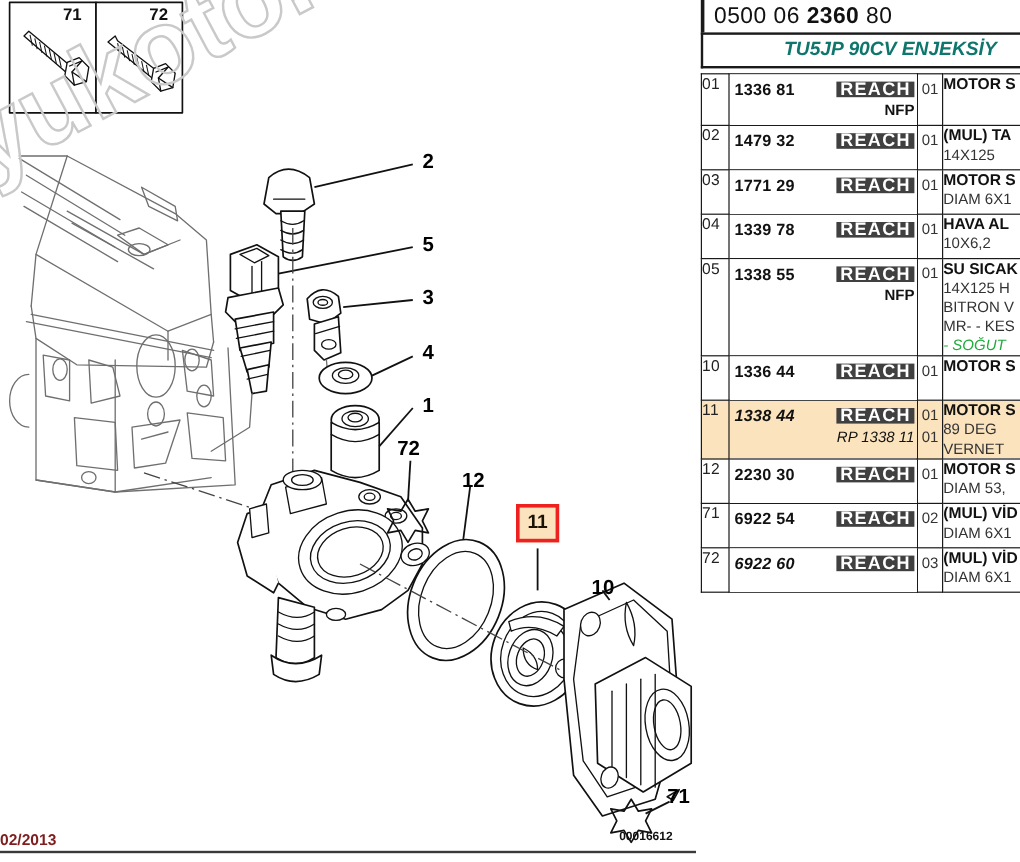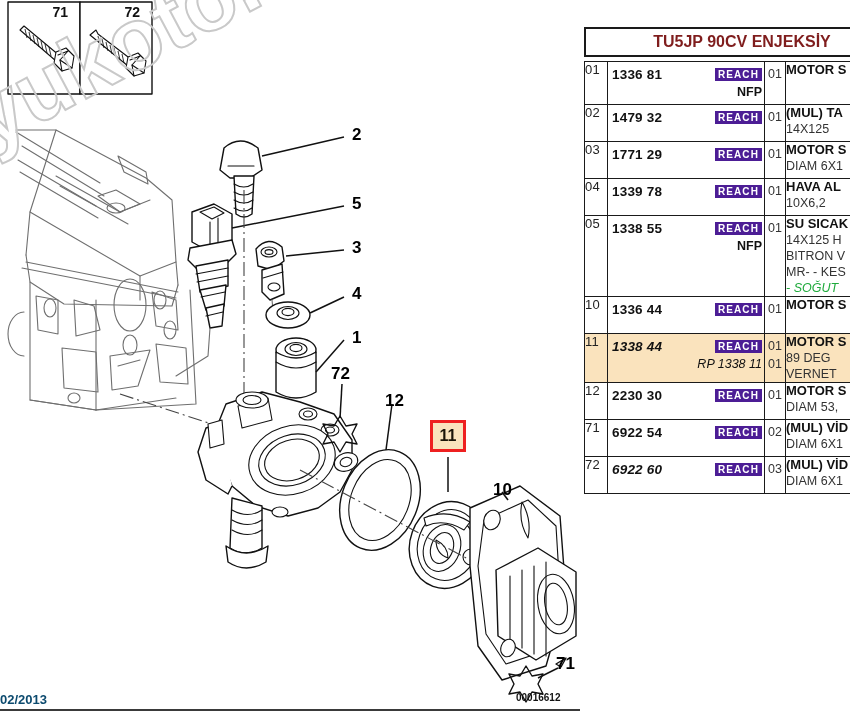--- a/index.html
+++ b/index.html
@@ -22,39 +22,39 @@
       font-weight:bold;font-size:16px;color:#1a1408;}
 
   
   #watermark{position:absolute;left:150px;top:300px;width:470px;height:220px;
      pointer-events:none;}
   #watermark text{font-family:"Liberation Sans",sans-serif;font-size:88px;
      font-weight:bold;fill:none;stroke:#c9c9c9;stroke-width:2;}
 
   
   #footer-rule{position:absolute;left:0;top:709px;width:580px;height:2px;background:#3a3a3a;}
-  #footer-date{position:absolute;left:0px;top:692px;font-size:13px;font-weight:bold;color:#0c4a6e;
+  #footer-date{position:absolute;left:0px;top:692px;font-size:13px;font-weight:bold;color:#7f1d1d;
      font-family:"Liberation Sans",sans-serif;}
   #footer-code{position:absolute;left:516px;top:692px;font-size:10px;font-weight:bold;color:#111;
      font-family:"Liberation Sans",sans-serif;}
 
   
   #table-pane{position:absolute;left:580px;top:0;width:270px;height:718px;
       background:#fff;overflow:hidden;border-left:0;}
 
   #ref-head{position:absolute;left:4px;top:0px;width:266px;height:27px;
       border-left:3px solid #1a1a1a;box-sizing:border-box;
       display:flex;align-items:center;padding-left:8px;}
   #ref-head .t{font-size:19px;color:#111;letter-spacing:.4px;white-space:nowrap;}
   #ref-head .t b{font-weight:bold;}
 
   #variant-row{position:absolute;left:4px;top:27px;width:268px;height:30px;
       border:2px solid #1a1a1a;border-right:0;box-sizing:border-box;
       display:flex;align-items:center;justify-content:center;overflow:hidden;}
-  #variant-row .v{font-size:16px;font-weight:bold;color:#7f1d1d;
+  #variant-row .v{font-size:16px;font-weight:bold;font-style:italic;color:#0f766e;
       white-space:nowrap;padding-left:46px;}
 
   table.parts{position:absolute;left:4px;top:61px;width:268px;
       border-collapse:collapse;table-layout:fixed;}
   table.parts col.c-idx{width:23px;}
   table.parts col.c-ref{width:157px;}
   table.parts col.c-qty{width:21px;}
   table.parts col.c-des{width:67px;}
 
   table.parts td{border:1.5px solid #1a1a1a;padding:0;vertical-align:top;
@@ -65,21 +65,21 @@
   td.ref{position:relative;padding:0;height:100%;}
   td.qty{padding:0;border-left:1.5px solid #1a1a1a;}
   td.des{padding:1px 0 0 3px;border-left:1.5px solid #1a1a1a;overflow:hidden;}
 
   .reflines{position:relative;padding:3px 2px 3px 4px;min-height:30px;}
   .refline{display:flex;align-items:center;justify-content:flex-end;
      height:18px;white-space:nowrap;}
   .refnum{font-size:13.5px;font-weight:bold;color:#111;letter-spacing:.2px;}
   .refnum.ital{font-weight:bold;font-style:italic;}
   .rp{font-size:12.5px;font-weight:normal;font-style:italic;color:#111;margin-left:auto;}
-  .reach{display:inline-block;background:#4c1d95;color:#fff;font-size:10px;
+  .reach{display:inline-block;background:#404040;color:#fff;font-size:15px;
      font-weight:bold;letter-spacing:1.1px;padding:1px 3px 1px 3px;line-height:11px;
      margin-left:auto;}
   .nfp{font-size:12.5px;font-weight:bold;color:#111;margin-left:auto;}
 
   .qline{height:18px;font-size:12.5px;color:#333;text-align:center;line-height:18px;}
   .dline{height:16px;font-size:12.5px;color:#333;white-space:nowrap;line-height:16px;}
   .dline.head{font-weight:bold;color:#111;font-size:13px;}
   .dline.green{color:#1faa3c;font-style:italic;}
 </style>
 </head>
@@ -332,20 +332,23 @@
       <text x="-10" y="150" transform="rotate(-28 -10 150)">yukoto.com</text>
     </svg>
 
     <div id="footer-date">02/2013</div>
     <div id="footer-code">00016612</div>
     <div id="footer-rule"></div>
   </div>
 
   <div id="table-pane">
 
+    <div id="ref-head">
+      <span class="t"><span>0500</span>&nbsp;<span>06</span>&nbsp;<b>2360</b>&nbsp;<span>80</span></span>
+    </div>
 
     <div id="variant-row">
       <span class="v">TU5JP 90CV ENJEKSİY</span>
     </div>
 
     <table class="parts">
       <colgroup>
         <col class="c-idx">
           <col class="c-ref">
           <col class="c-qty">

